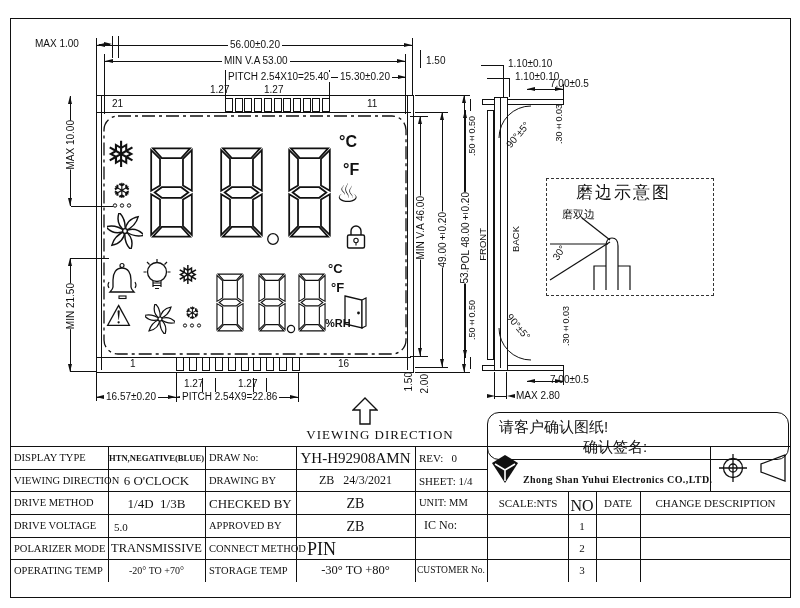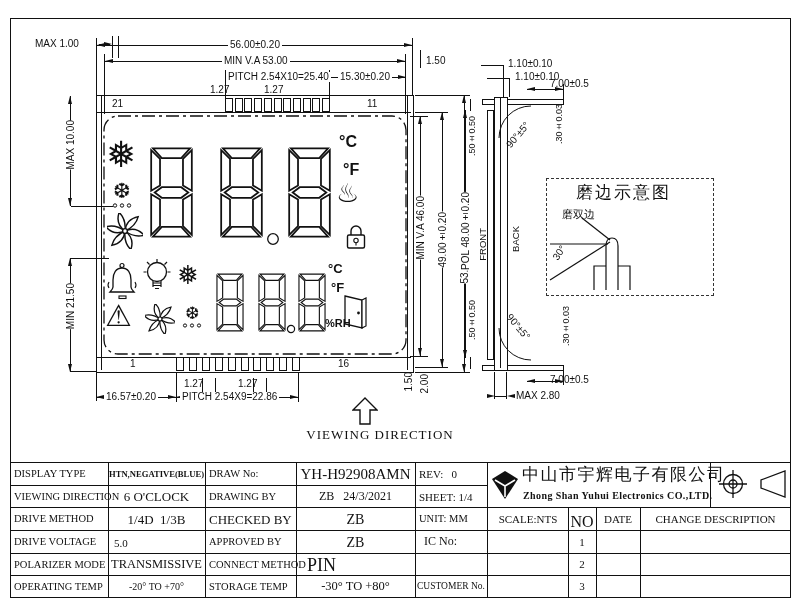--- a/index.html
+++ b/index.html
@@ -326,22 +326,26 @@
     <path d="M2,28 H60"></path>
     <path d="M2,64 L62,26"></path>
     <path d="M34,2 L62,24"></path>
     <path d="M58,74 V30 Q58,22 64,22 Q70,22 70,30 V74"></path>
     <path d="M46,74 V50 H58"></path>
     <path d="M70,50 H82 V74"></path>
   </g>
 </svg>
 <div class="dt" style="left:550px;top:248px;background:transparent;transform:rotate(-55deg)">30°</div>
 
-
-<div class="abs" style="left:10px;top:462px;width:781px;height:96px">
+<div class="abs" style="left:487px;top:412px;width:300px;height:46px;border:1.6px solid #111;border-radius:12px;background:#fff">
+  <div class="abs" style="left:11px;top:5px;font-size:15px">请客户确认图纸!</div>
+  <div class="abs" style="left:95px;top:25px;font-size:15px">确认签名:</div>
+</div>
+
+<div class="abs" style="left:10px;top:446px;width:781px;height:96px">
 
   <div class="ln" style="left:0;top:0;width:781px;height:1.4px"></div>
   <div class="ln" style="left:0;top:23px;width:477px;height:1px"></div>
   <div class="ln" style="left:0;top:45px;width:781px;height:1px"></div>
   <div class="ln" style="left:0;top:68px;width:781px;height:1px"></div>
   <div class="ln" style="left:0;top:91px;width:781px;height:1px"></div>
   <div class="ln" style="left:0;top:113px;width:781px;height:1px"></div>
   <div class="ln" style="left:98px;top:0;width:1px;height:136px"></div>
   <div class="ln" style="left:195px;top:0;width:1px;height:136px"></div>
   <div class="ln" style="left:286px;top:0;width:1px;height:136px"></div>
@@ -382,21 +386,20 @@
   <div class="cell" style="left:409px;top:29px;font-size:11px">SHEET: 1/4</div>
   <div class="cell" style="left:409px;top:51px;font-size:10.5px">UNIT: MM</div>
   <div class="cell" style="left:414px;top:73px;font-size:12px">IC No:</div>
   <div class="cell" style="left:409px;top:96px;font-size:11px"></div>
   <div class="cell" style="left:407px;top:119px;font-size:9.5px">CUSTOMER No.</div>
 
   <svg class="abs" style="left:481px;top:8px" width="28" height="30">
     <polygon points="14,1 27,9 14,29 1,9" fill="#111"></polygon>
     <path d="M4,10 L14,16 L24,10 M14,16 V27" stroke="#fff" stroke-width="1.6" fill="none"></path>
   </svg>
-  <div class="cell" style="left:512px;top:4px;font-size:17px;letter-spacing:1.5px;font-family:'Liberation Sans',sans-serif">中山市宇辉电子有限公司</div>
   <div class="cell" style="left:513px;top:28px;font-size:10px;font-weight:bold;letter-spacing:0.4px">Zhong Shan Yuhui Electronics CO.,LTD.</div>
 
   <svg class="abs" style="left:706px;top:7px" width="72" height="31">
     <g fill="none" stroke="#111" stroke-width="1.3">
       <circle cx="17" cy="15" r="9.5"></circle>
           <circle cx="17" cy="15" r="4"></circle>
       <path d="M3,15 H31 M17,1 V29"></path>
       <polygon points="45,11 45,19 69,28 69,2"></polygon>
     </g>
   </svg>

